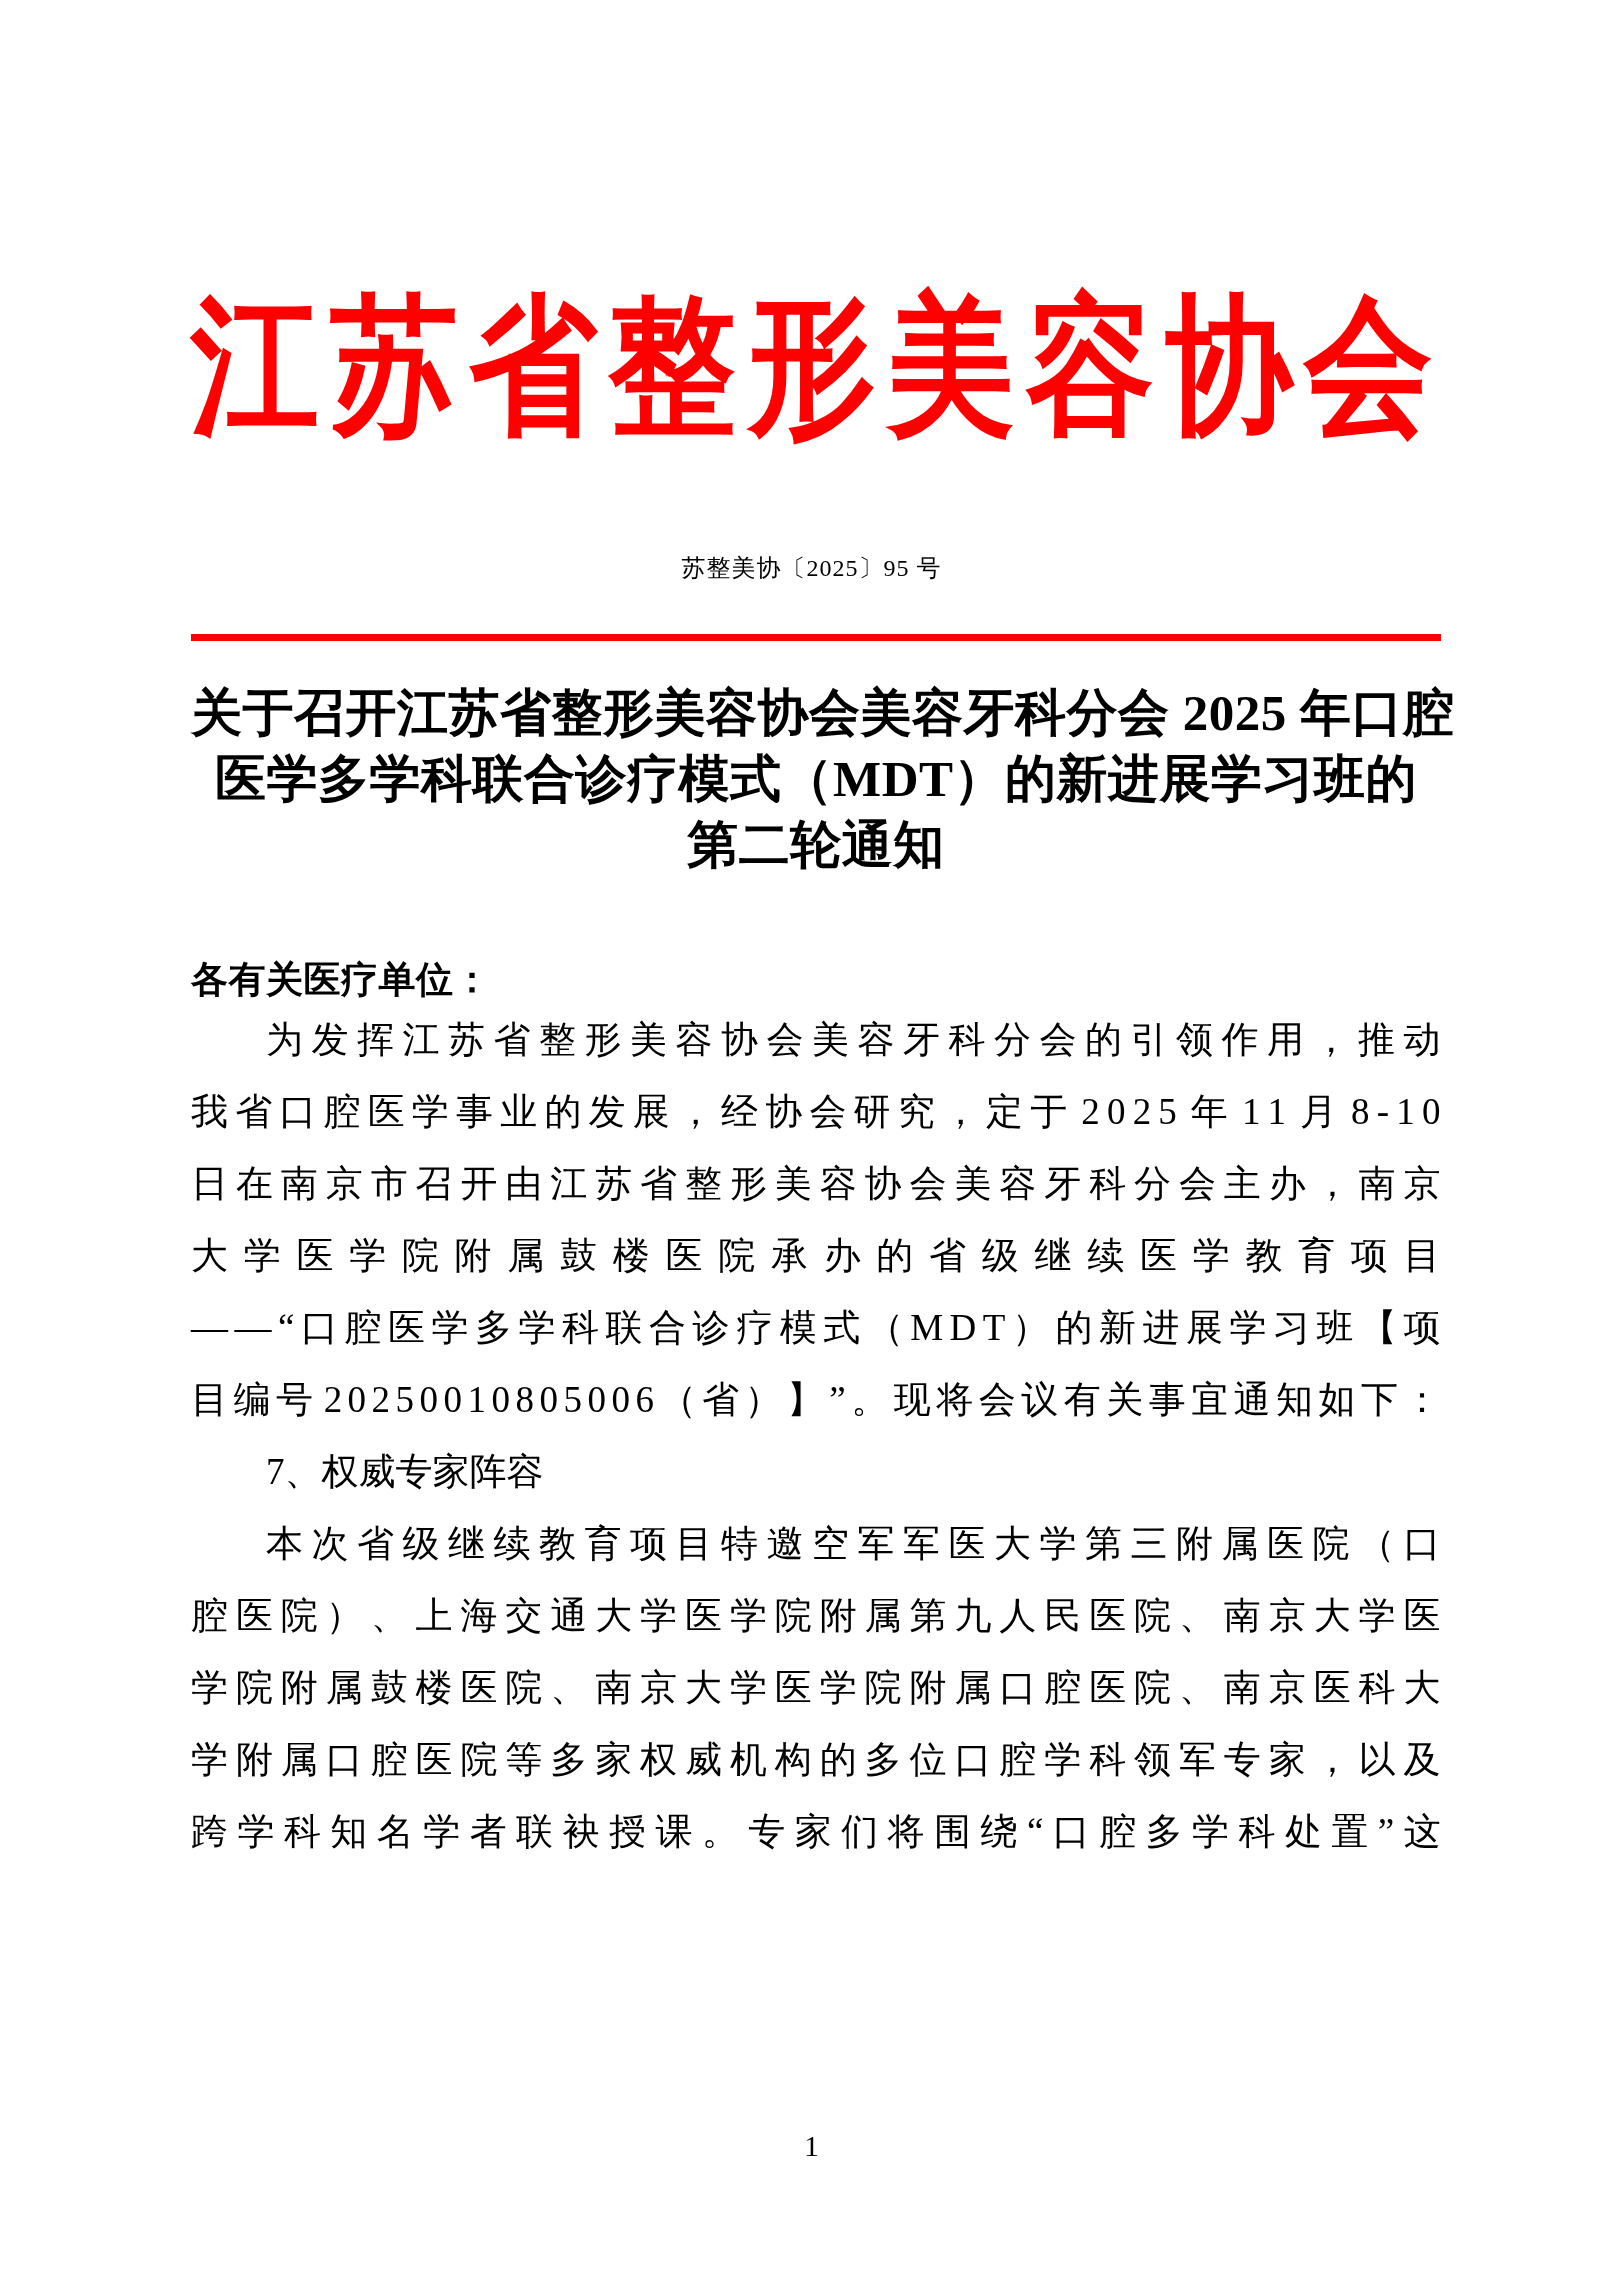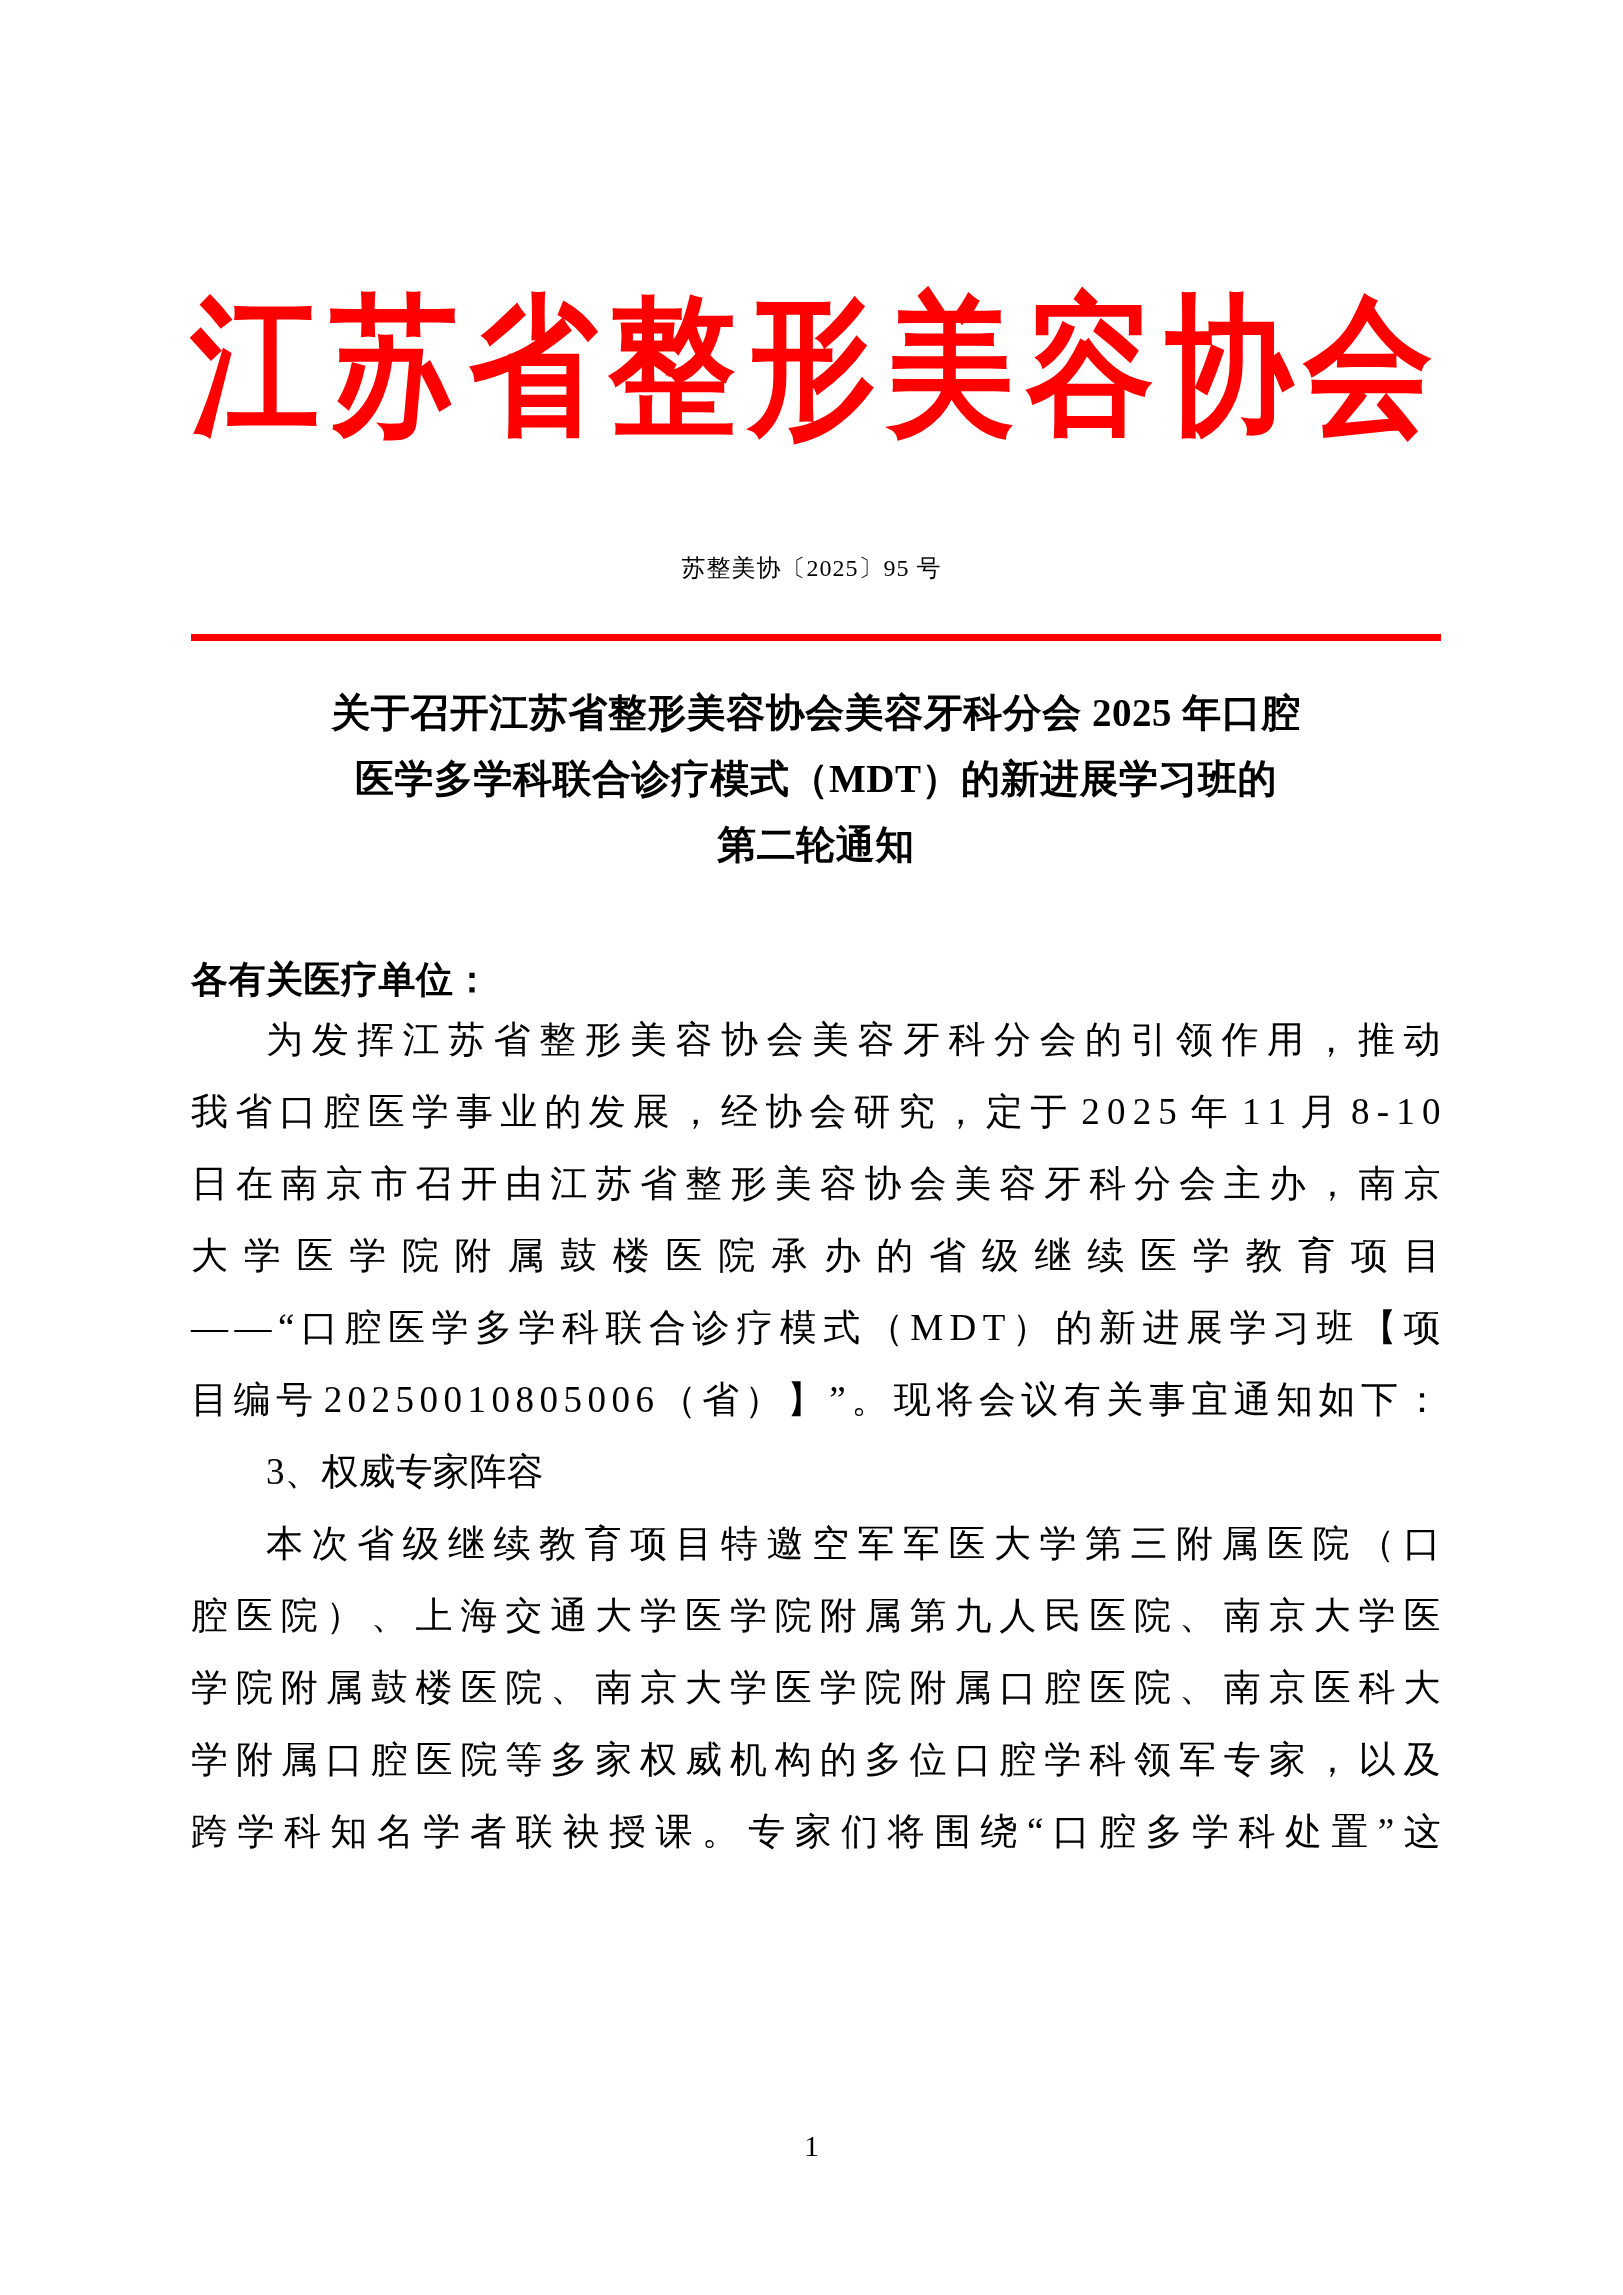--- a/index.html
+++ b/index.html
@@ -71,21 +71,21 @@
     position: absolute;
     left: 191px;
     top: 680px;
     width: 1250px;
   }
 
   .doc-title {
     text-align: center;
     font-family: "Liberation Serif", "DejaVu Serif", serif;
     font-weight: bold;
-    font-size: 39px;
+    font-size: 51px;
     line-height: 66px;
     letter-spacing: 0.5px;
     margin-bottom: 0;
   }
   .doc-title .tline { display: block; white-space: nowrap; }
 
   .salutation {
     margin-top: 77px;
     font-family: "Liberation Serif", "DejaVu Serif", serif;
     font-weight: bold;
@@ -363,21 +363,21 @@
             <span>通</span>
             <span>知</span>
             <span>如</span>
             <span>下</span>
             <span>：</span>
           </span>
       </div>
     </div>
 
 
-    <div class="subitem">3、权威专家阵容</div>
+    <div class="subitem">7、权威专家阵容</div>
 
     <div class="para">
       <div class="tline-just indent2">
         <span style="display: flex; justify-content: space-between; width: 1250px;">
             <span>本</span>
             <span>次</span>
             <span>省</span>
             <span>级</span>
             <span>继</span>
             <span>续</span>

